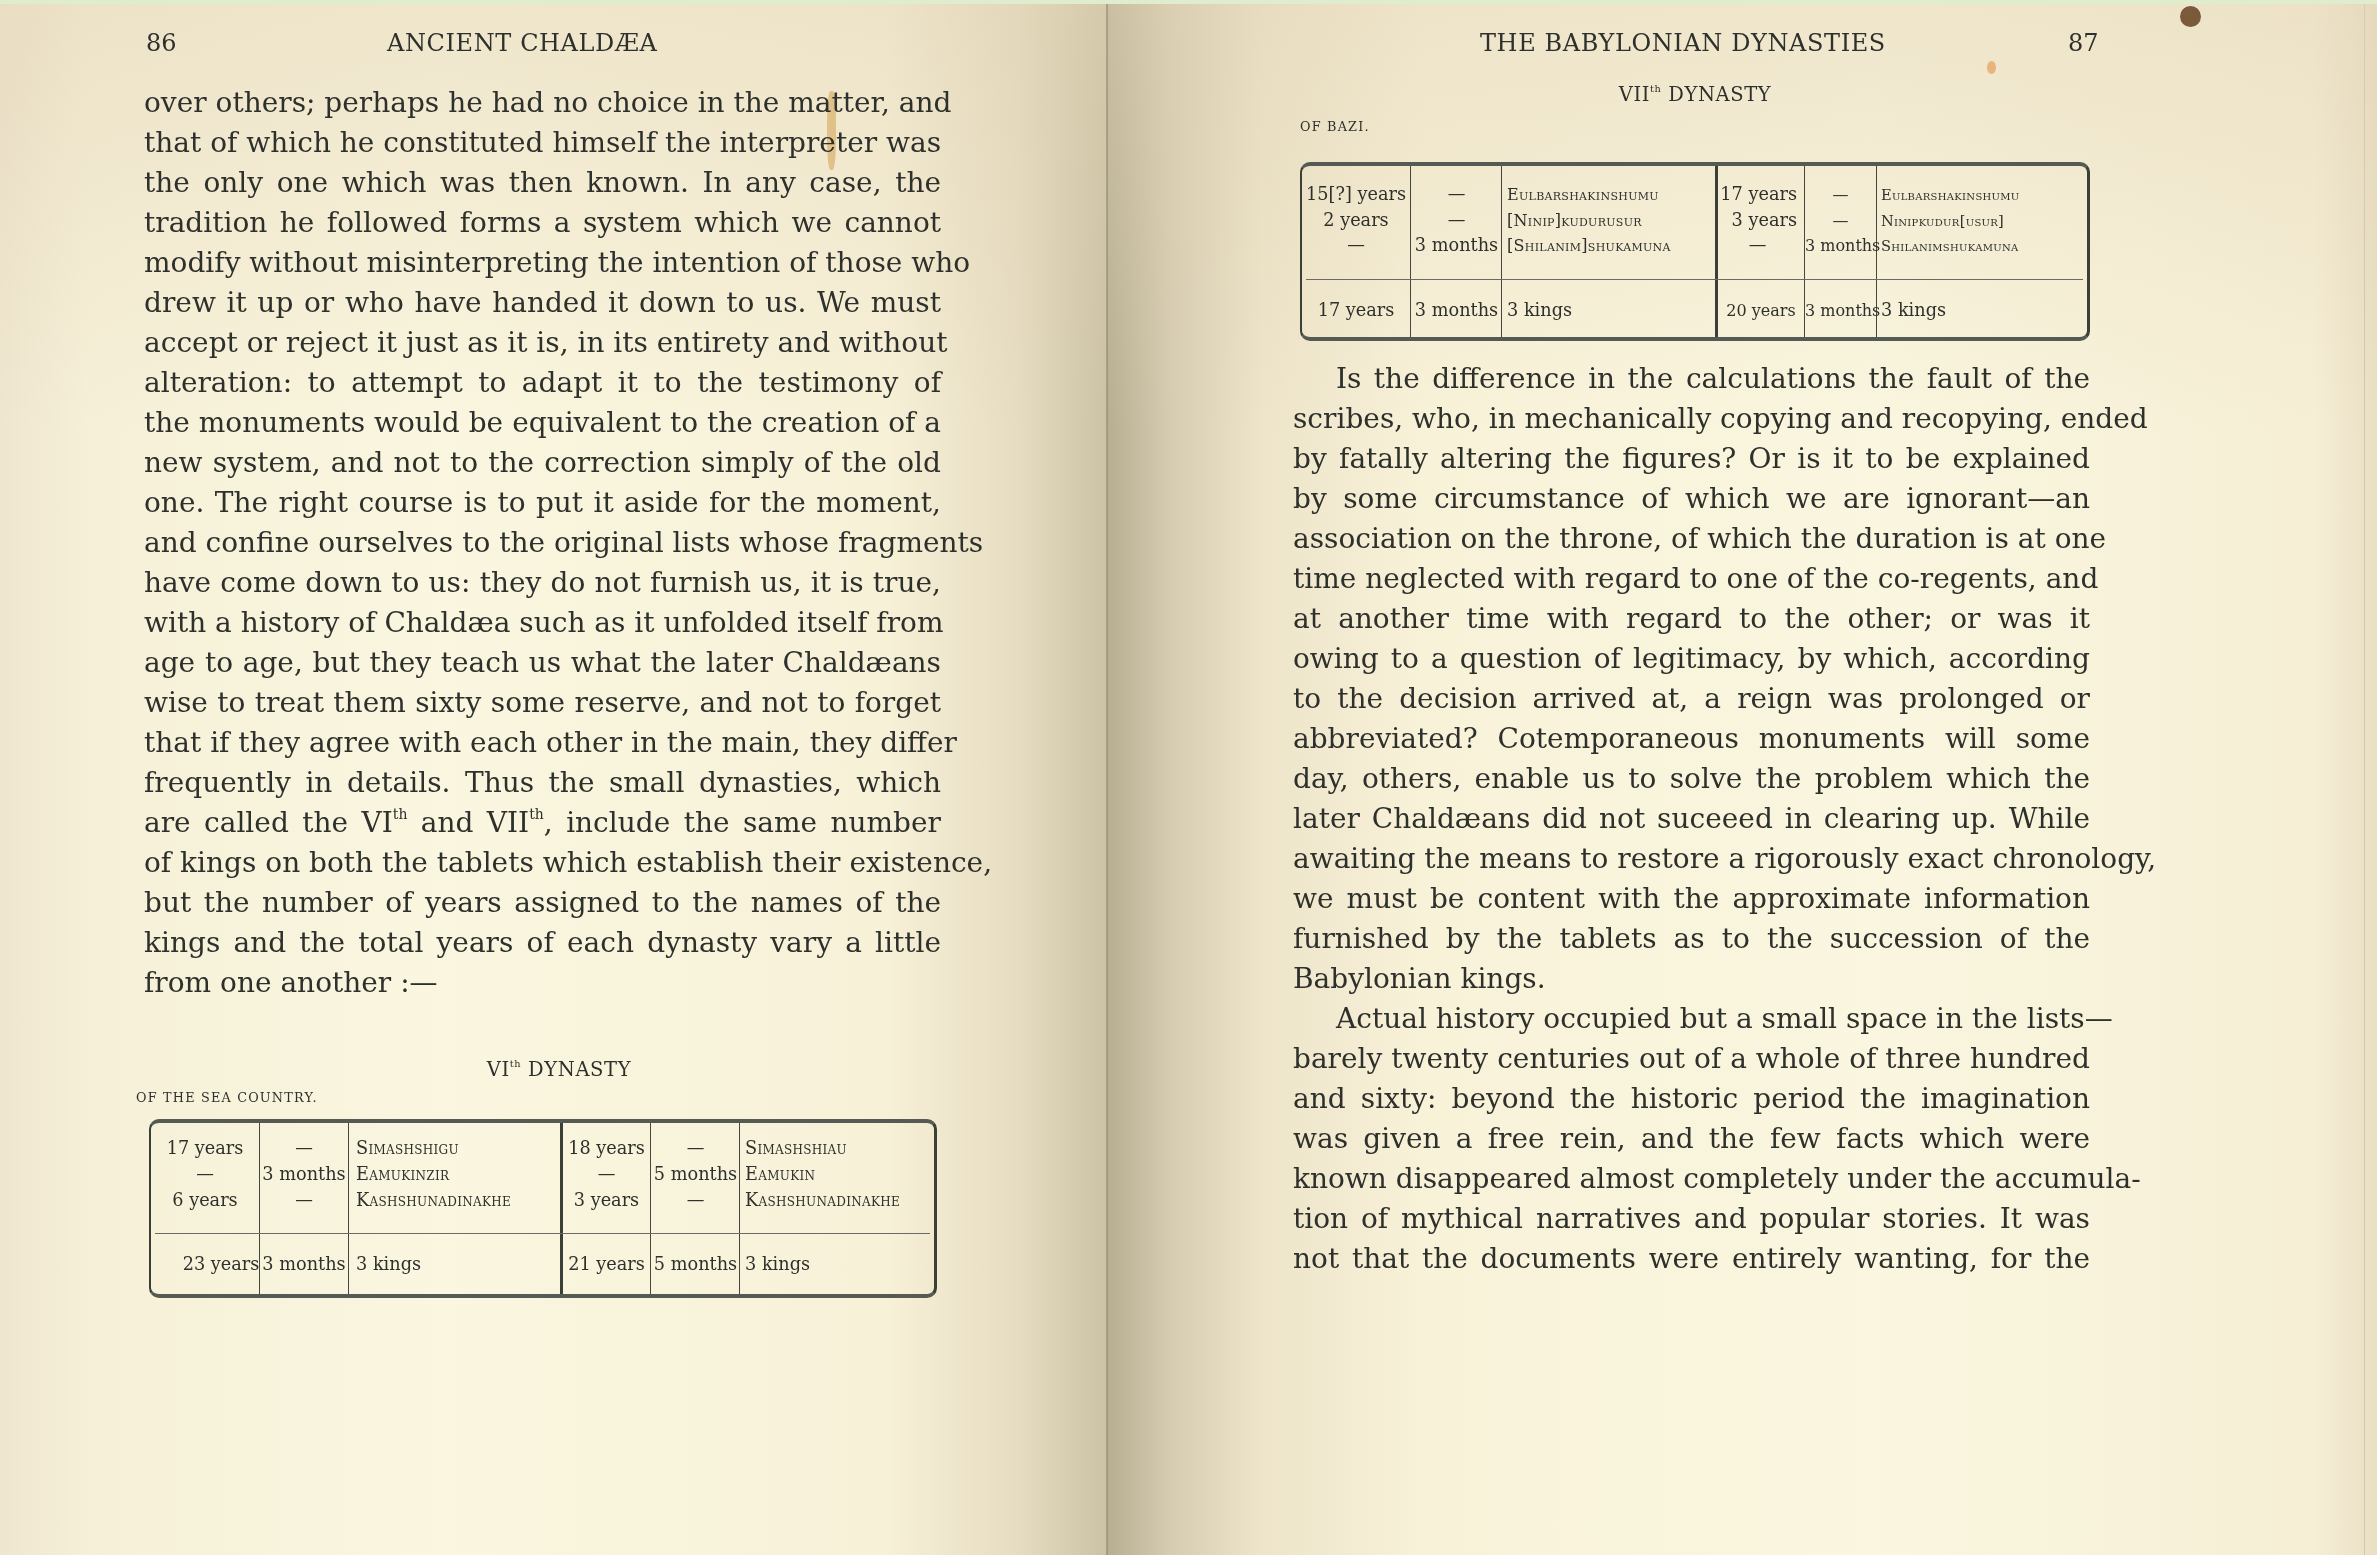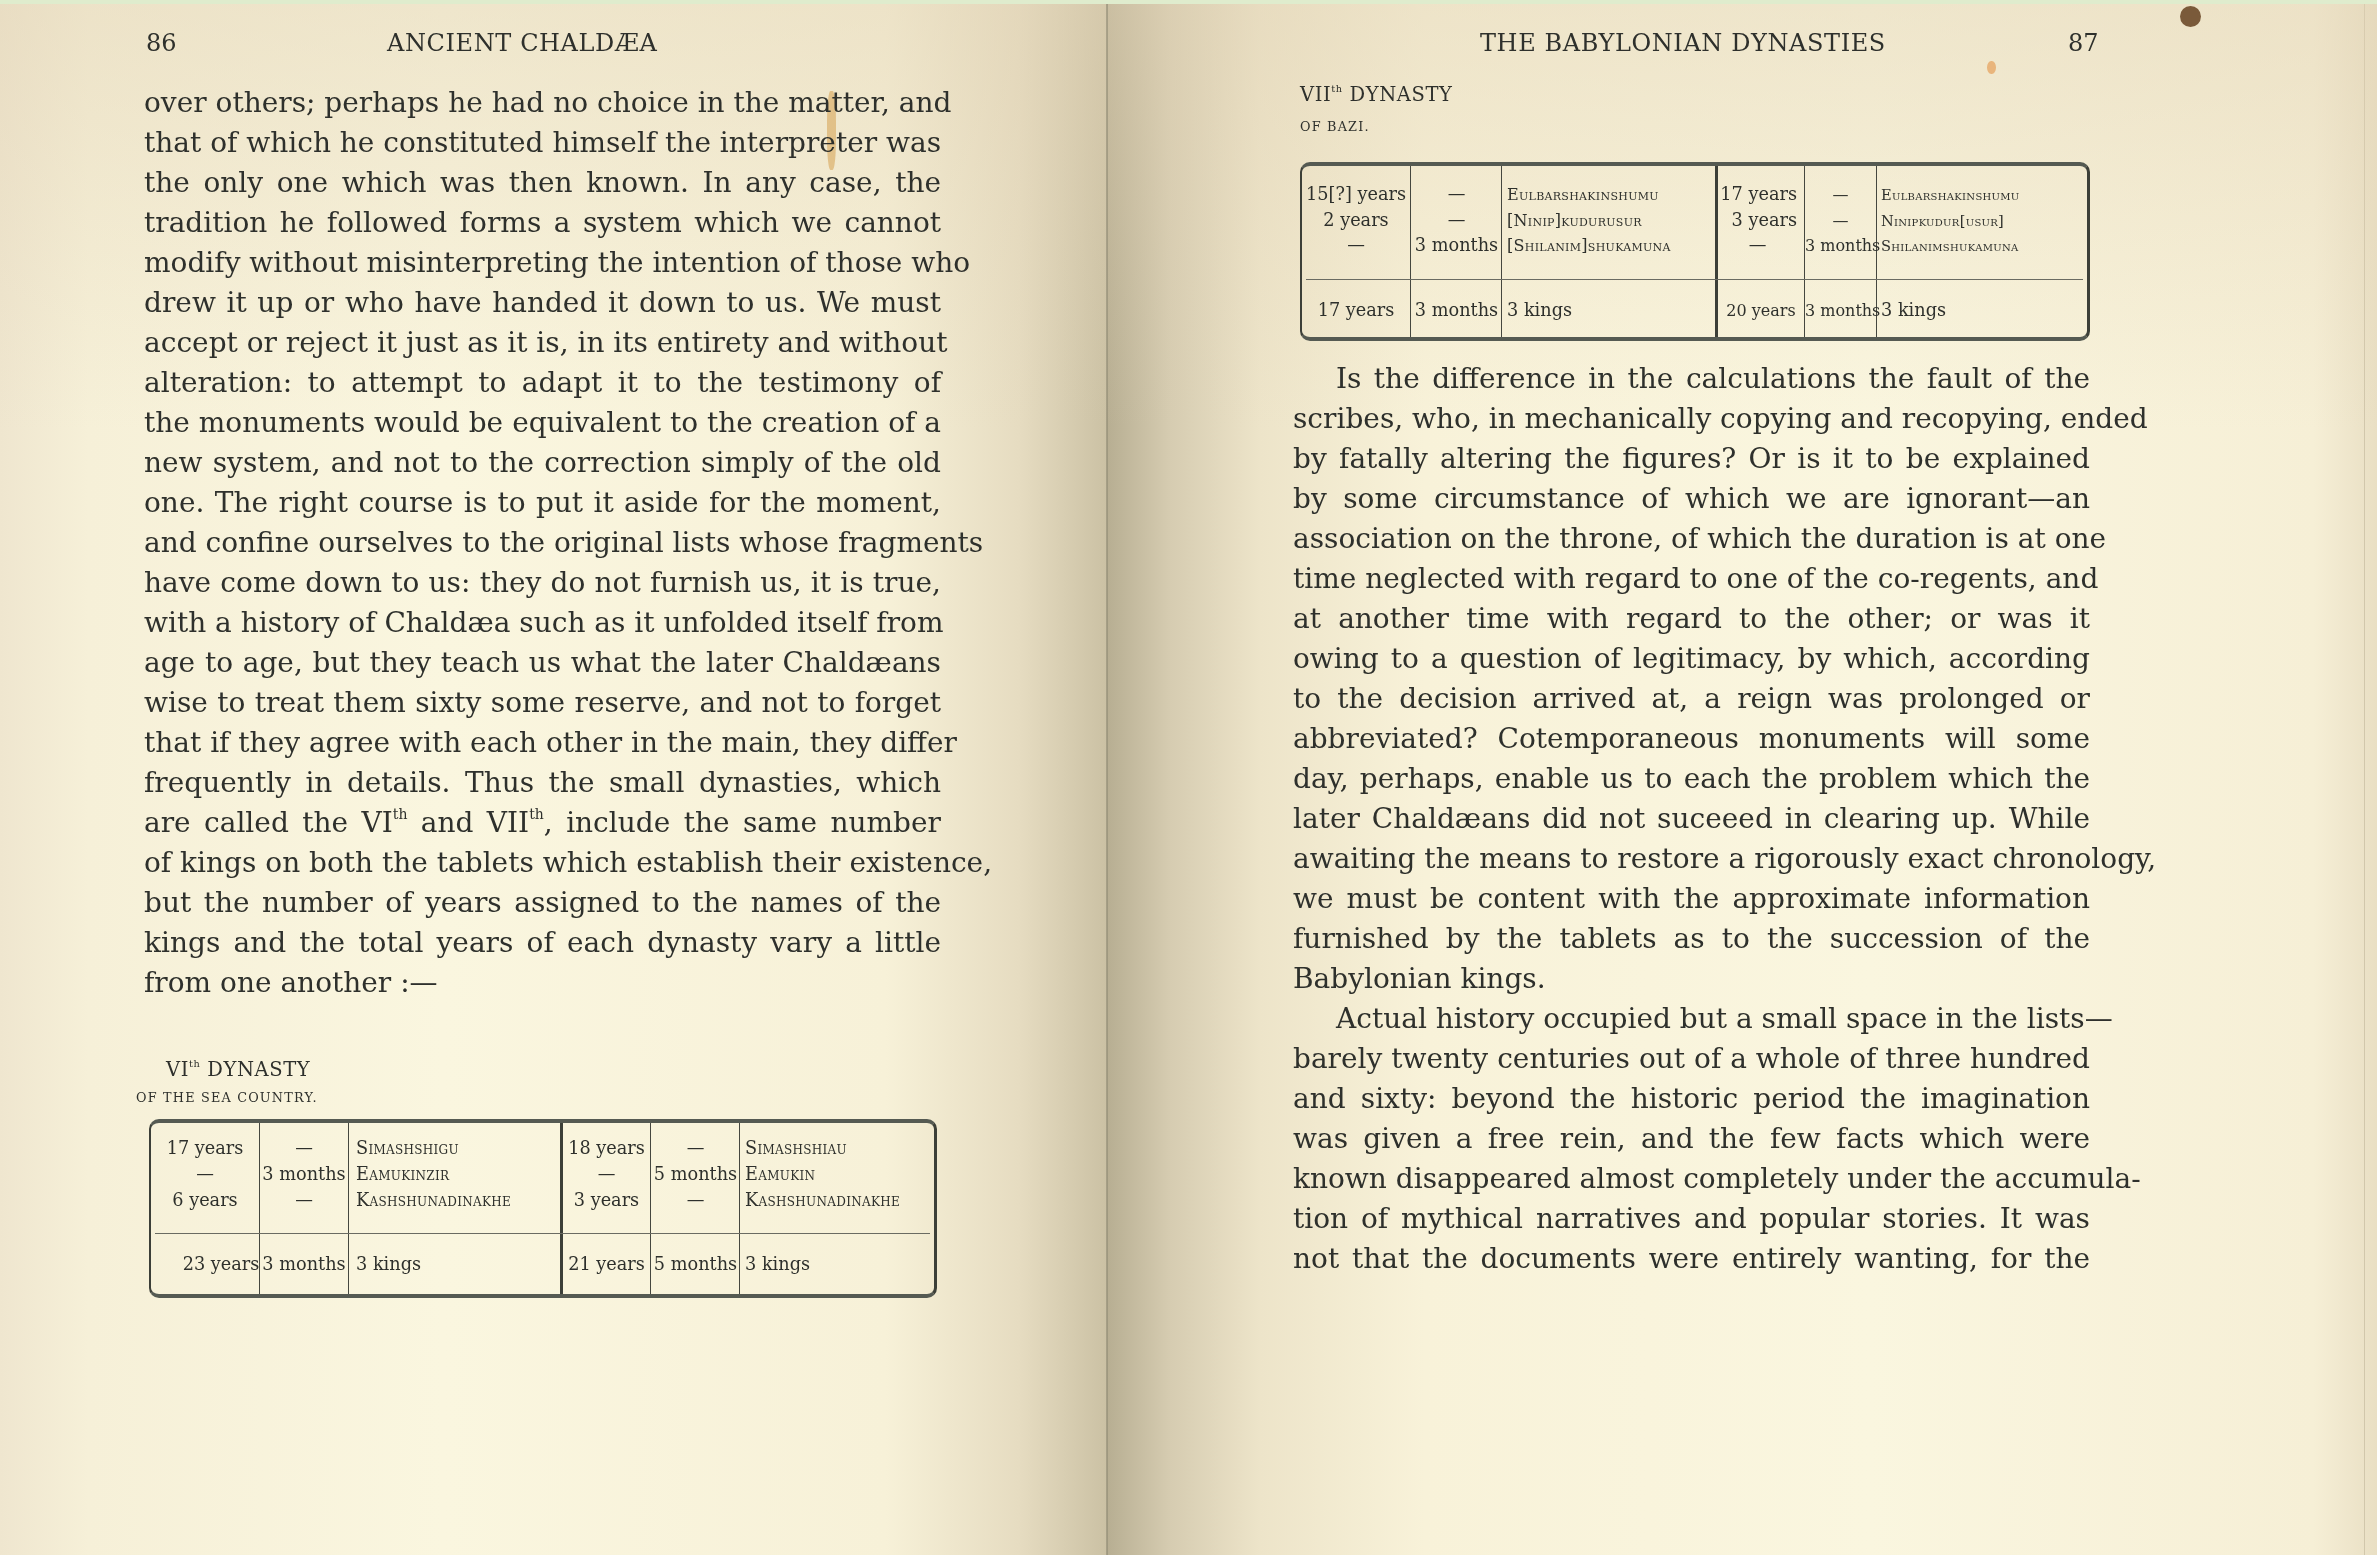--- a/index.html
+++ b/index.html
@@ -31,21 +31,21 @@
 
   .body-text {
     position: absolute; width: 797px; font-size: 28px; line-height: 40px;
     text-align: justify; text-align-last: left;
   }
   .body-text .line { display: block; text-align: justify; text-align-last: justify; white-space: nowrap; height: 40px; }
   .body-text .line.last { text-align-last: left; }
   .body-text .line.indent { padding-left: 43px; }
   sup { font-size: 0.5em; vertical-align: 0.9em; line-height: 0; }
 
-  .dyn-title { position: absolute; font-size: 19.5px; letter-spacing: 0.6px; }
+  .dyn-title { position: absolute; text-align: center; font-size: 19.5px; letter-spacing: 0.6px; }
   .dyn-sub { position: absolute; text-align: left; font-size: 12.8px; letter-spacing: 1.2px; }
 
   .ktable { position: absolute; border-top: 4.3px solid #555a52; border-bottom: 4.3px solid #555a52; border-left: 2.4px solid #3c3f38; border-right: 3.7px solid #3c3f38; box-sizing: border-box; border-radius: 10px; }
   .kcol { position: absolute; top: 0; bottom: 0; border-left: 1.2px solid #45473f; }
   .kcol.thick { border-left: 3px solid #3c3f38; }
   .kdiv { position: absolute; left: 3.7px; right: 3.7px; height: 1.2px; background: #6a6b62; }
   .cell { position: absolute; font-size: 17.7px; line-height: 25.6px; white-space: nowrap; }
   .cell.c { text-align: center; }
   .cell.r { text-align: right; }
   .sc { font-variant: small-caps; font-size: 17.7px; letter-spacing: 0.3px; }
@@ -206,21 +206,21 @@
   <span class="line indent">Is the difference in the calculations the fault of the</span>
   <span class="line">scribes, who, in mechanically copying and recopying, ended</span>
   <span class="line">by fatally altering the figures?  Or is it to be explained</span>
   <span class="line">by some circumstance of which we are ignorant—an</span>
   <span class="line">association on the throne, of which the duration is at one</span>
   <span class="line">time neglected with regard to one of the co-regents, and</span>
   <span class="line">at another time with regard to the other; or was it</span>
   <span class="line">owing to a question of legitimacy, by which, according</span>
   <span class="line">to the decision arrived at, a reign was prolonged or</span>
   <span class="line">abbreviated?   Cotemporaneous monuments will some</span>
-  <span class="line">day, perhaps, enable us to each the problem which the</span>
+  <span class="line">day, others, enable us to solve the problem which the</span>
   <span class="line">later Chaldæans did not suceeed in clearing up.  While</span>
   <span class="line">awaiting the means to restore a rigorously exact chronology,</span>
   <span class="line">we must be content with the approximate information</span>
   <span class="line">furnished by the tablets as to the succession of the</span>
   <span class="line last">Babylonian kings.</span>
   <span class="line indent">Actual history occupied but a small space in the lists—</span>
   <span class="line">barely twenty centuries out of a whole of three hundred</span>
   <span class="line">and sixty: beyond the historic period the imagination</span>
   <span class="line">was given a free rein, and the few facts which were</span>
   <span class="line">known disappeared almost completely under the accumula-</span>

